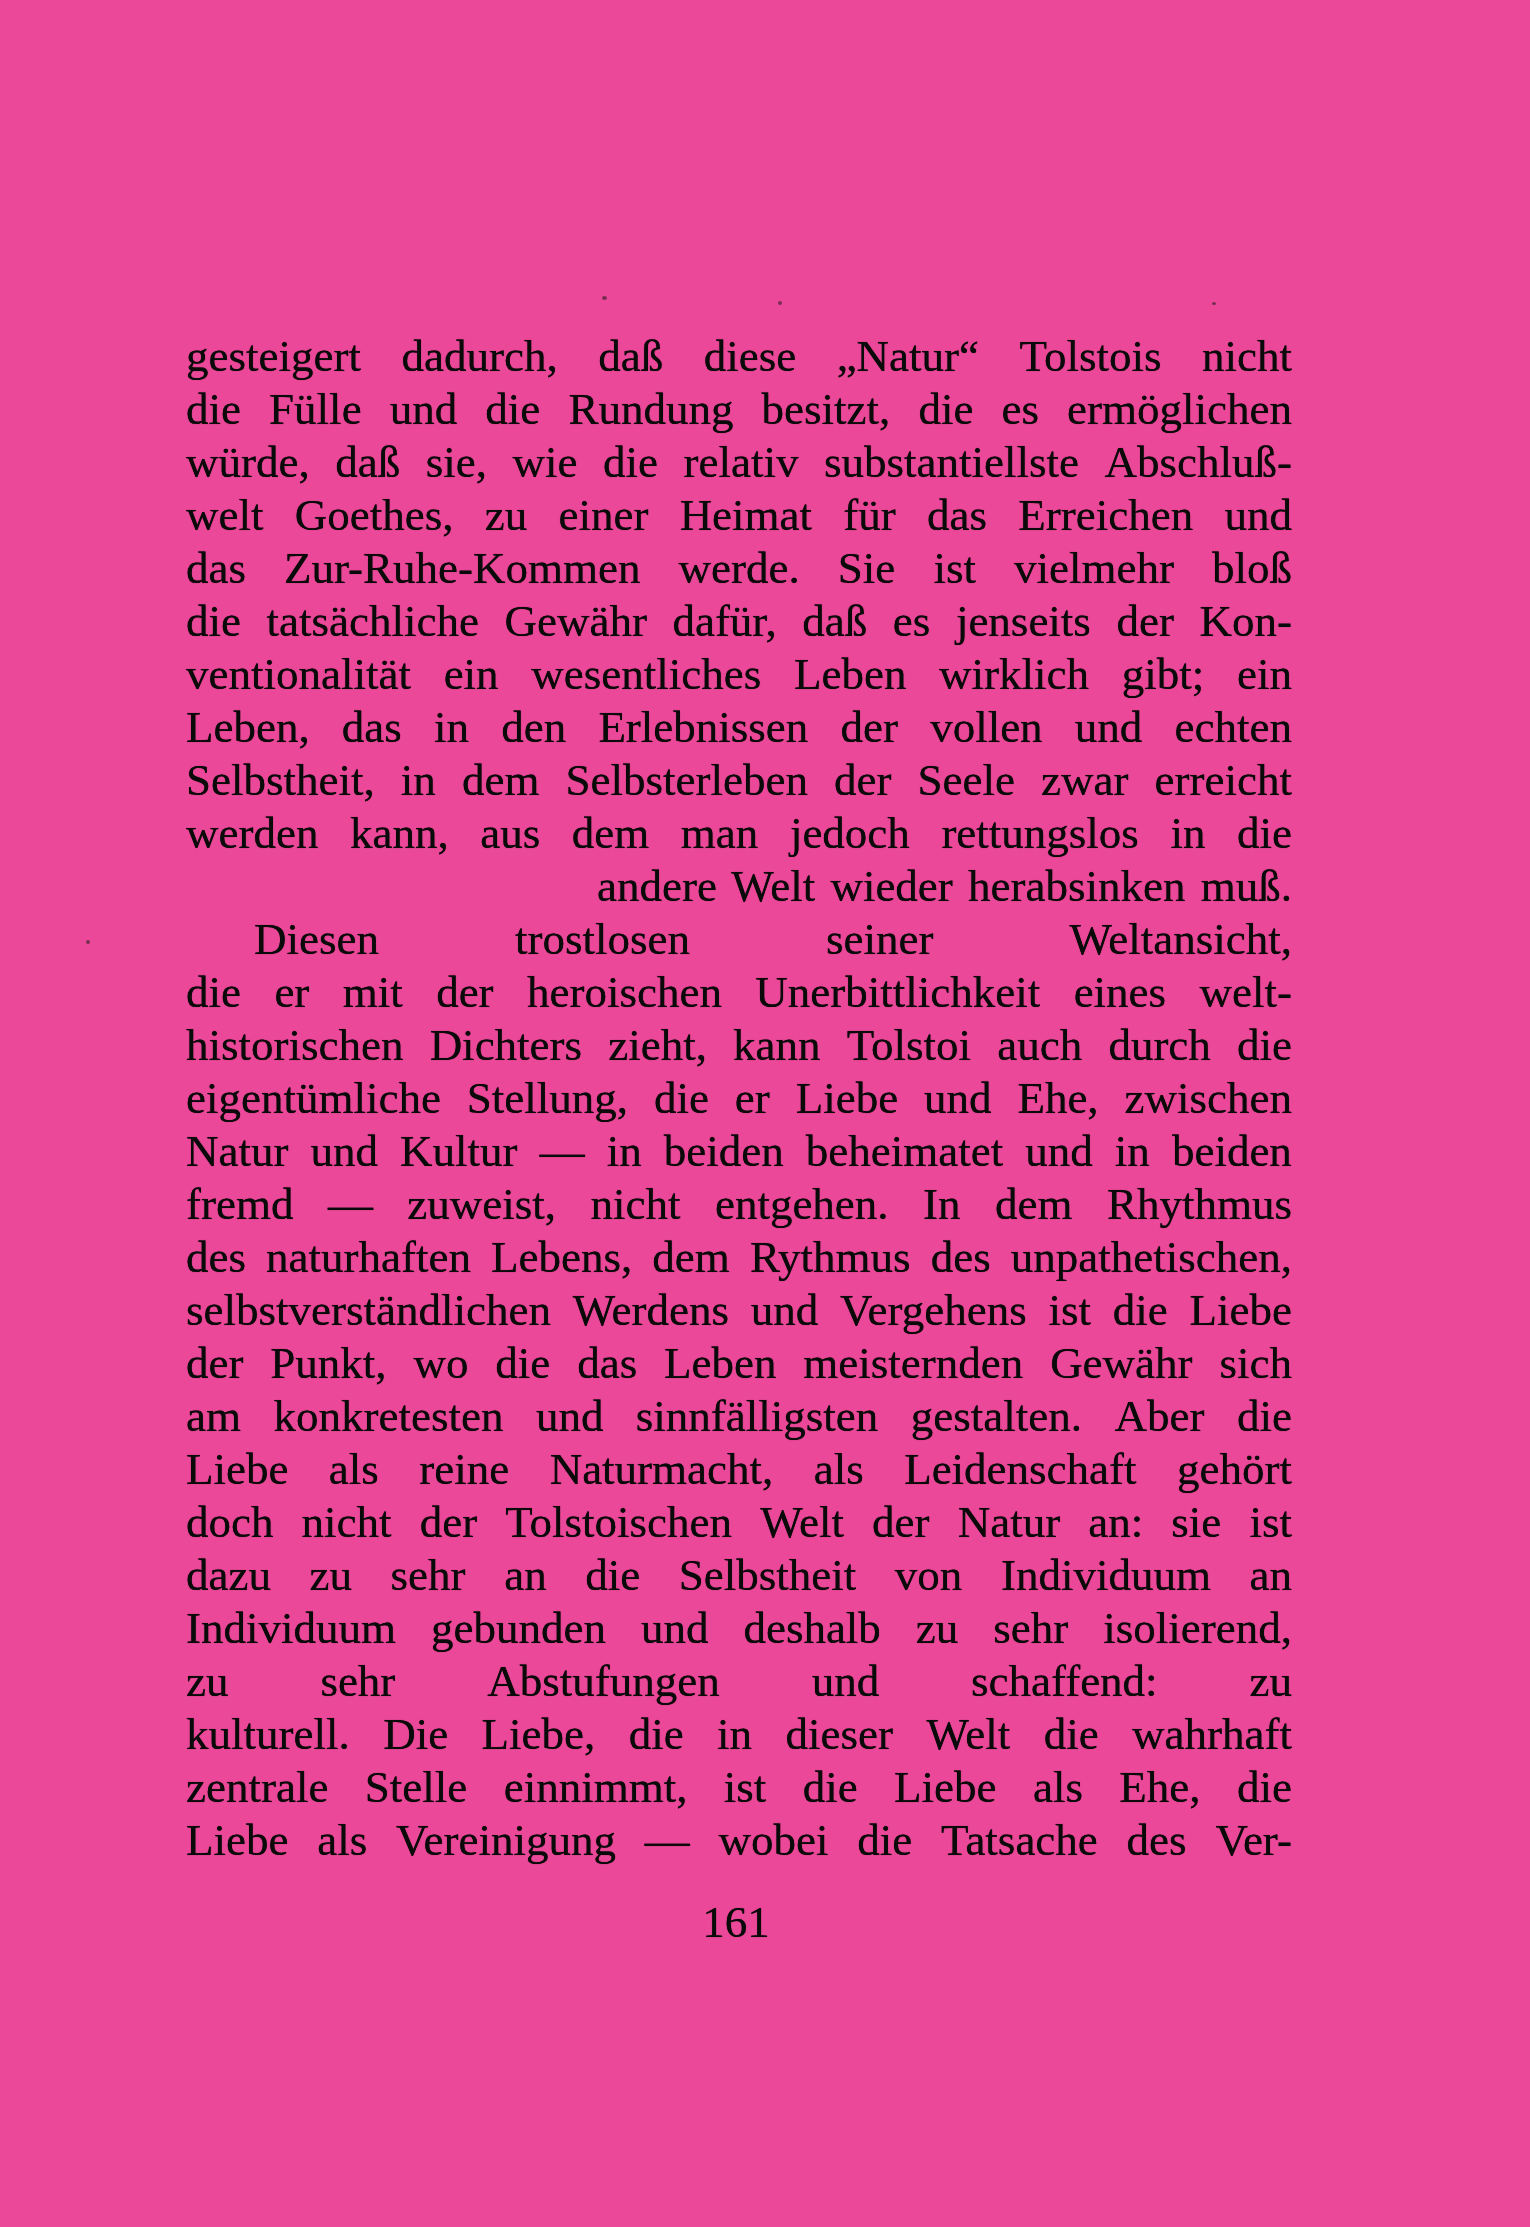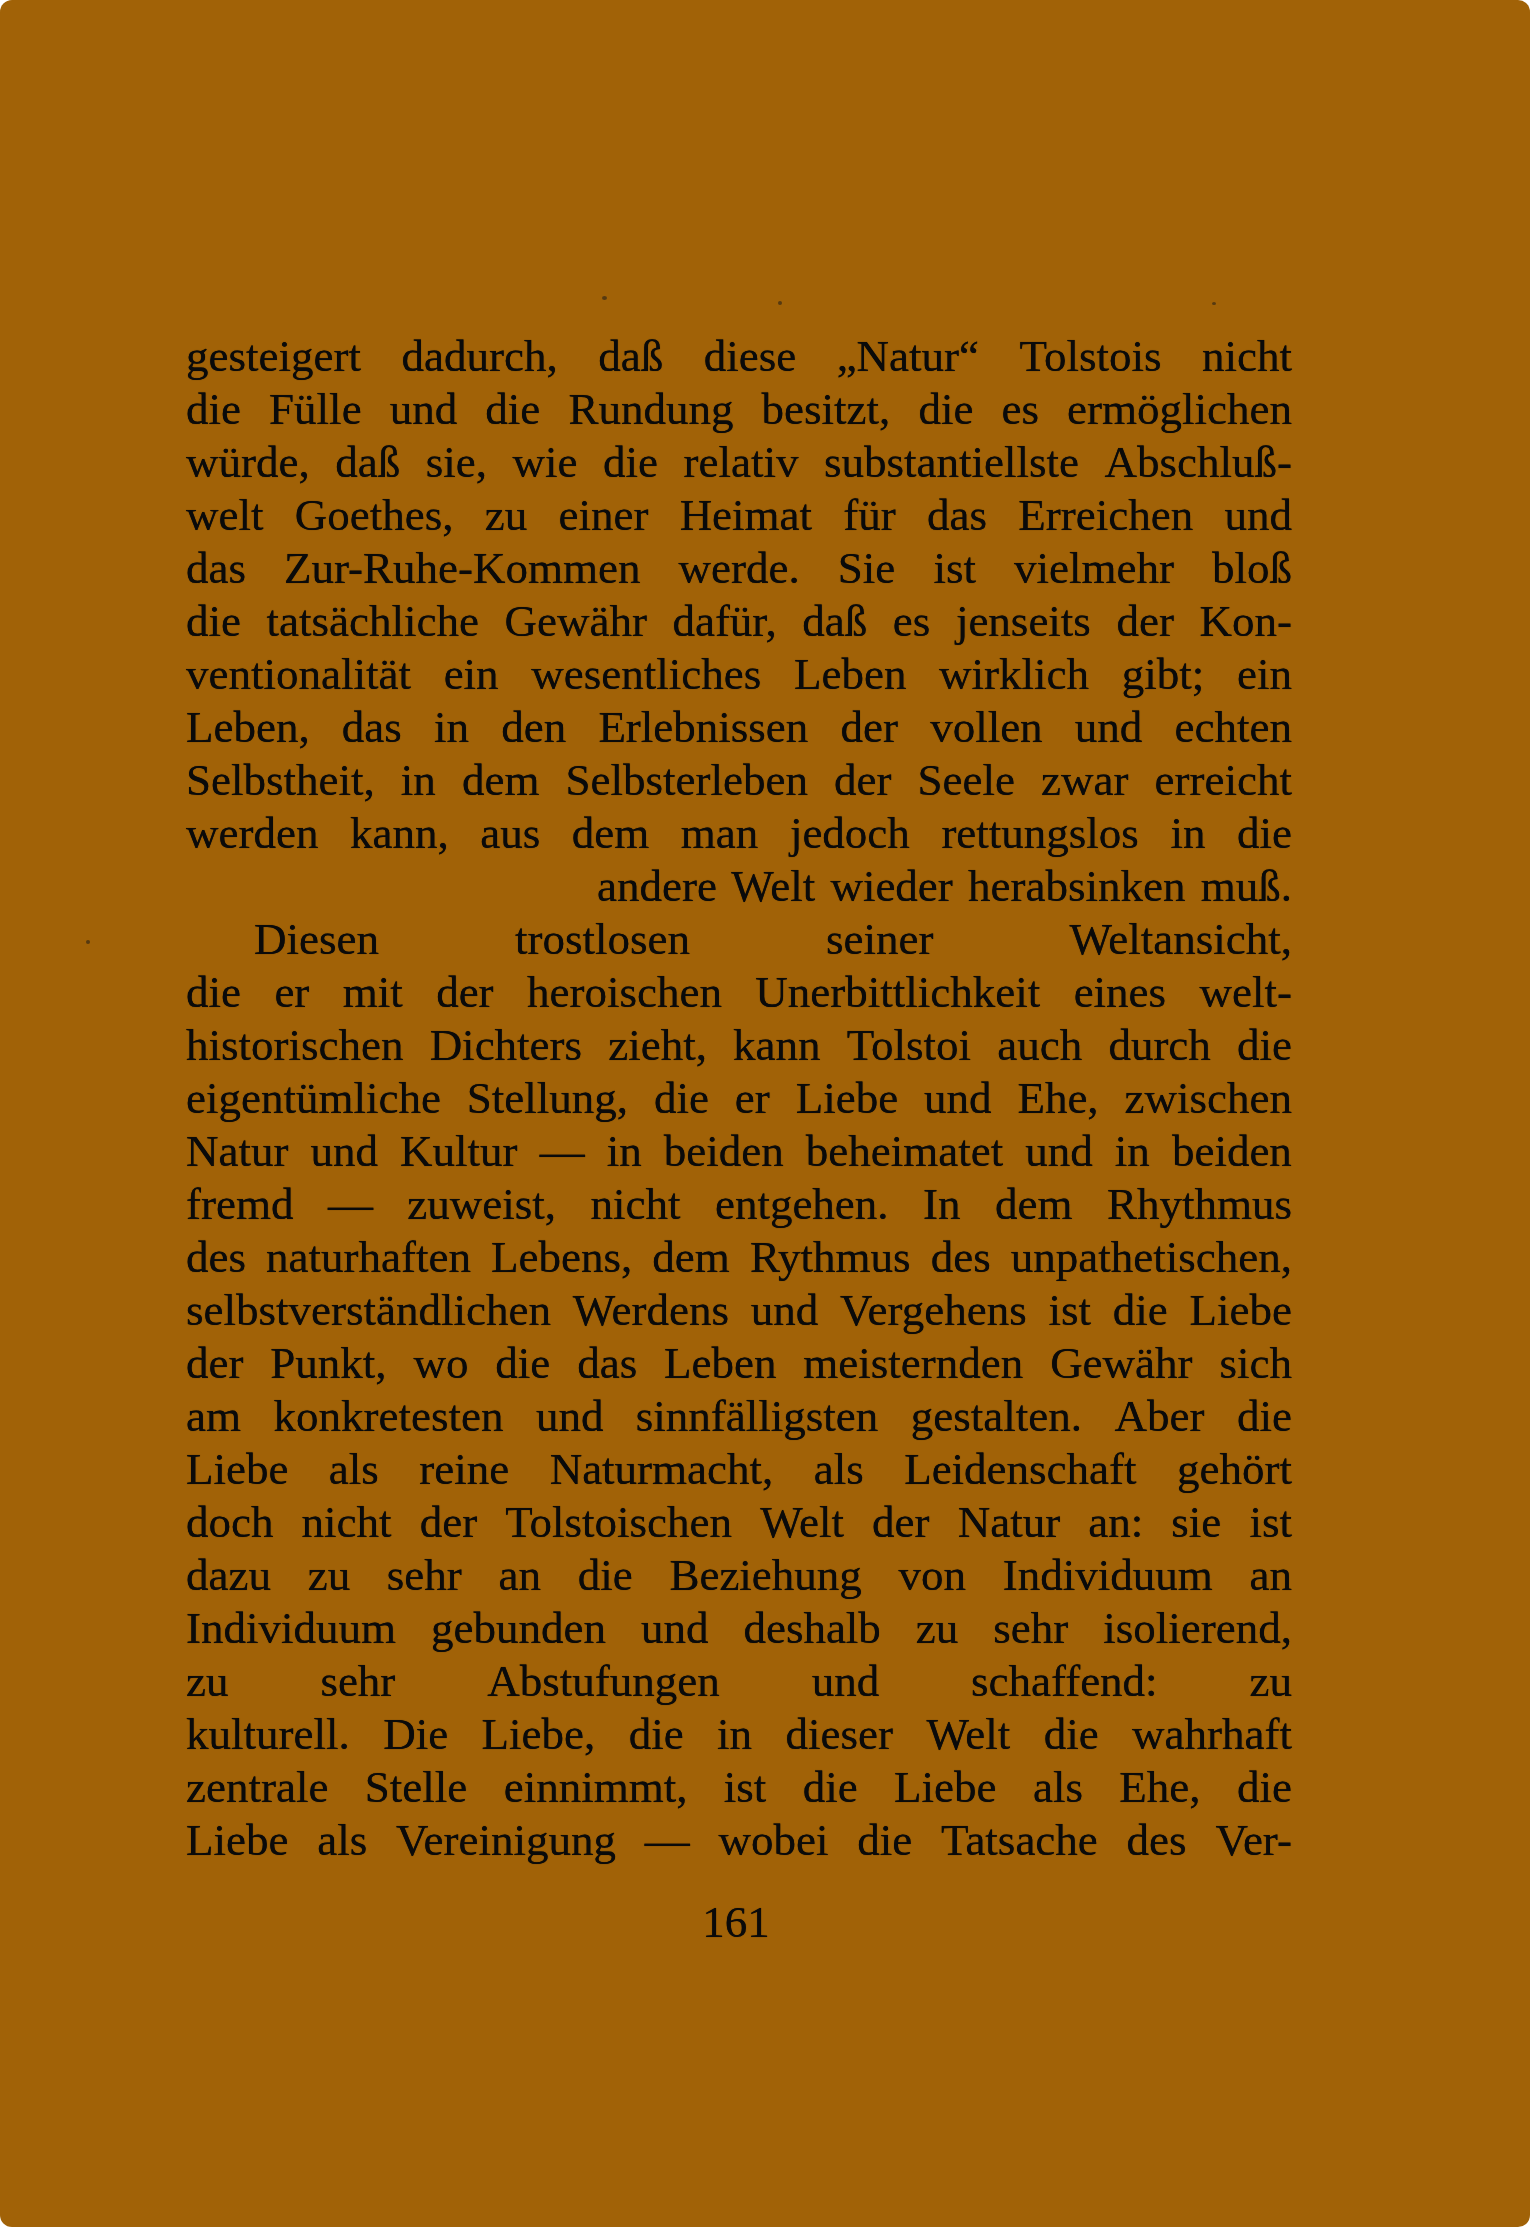--- a/index.html
+++ b/index.html
@@ -11,22 +11,21 @@
     width: 1530px;
     height: 2227px;
     position: relative;
     font-family: "Liberation Serif", "DejaVu Serif", serif;
     color: #0a0a0a;
     overflow: hidden;
   }
   .page {
     position: absolute;
     inset: 0;
-    background: #a16207;
-    border-radius: 12px;
+    background: #ec4899;
   }
   .text-block {
     position: absolute;
     left: 186px;
     top: 330px;
     width: 1106px;
     text-shadow: 0 0 0.7px currentColor;
   }
   .paragraph { margin: 0; padding: 0; }
   .line {
@@ -305,21 +304,21 @@
           <span>an:</span>
           <span>sie</span>
           <span>ist</span>
         </div>
       <div class="line">
           <span>dazu</span>
           <span>zu</span>
           <span>sehr</span>
           <span>an</span>
           <span>die</span>
-          <span>Beziehung</span>
+          <span>Selbstheit</span>
           <span>von</span>
           <span>Individuum</span>
           <span>an</span>
         </div>
       <div class="line">
           <span>Individuum</span>
           <span>gebunden</span>
           <span>und</span>
           <span>deshalb</span>
           <span>zu</span>

